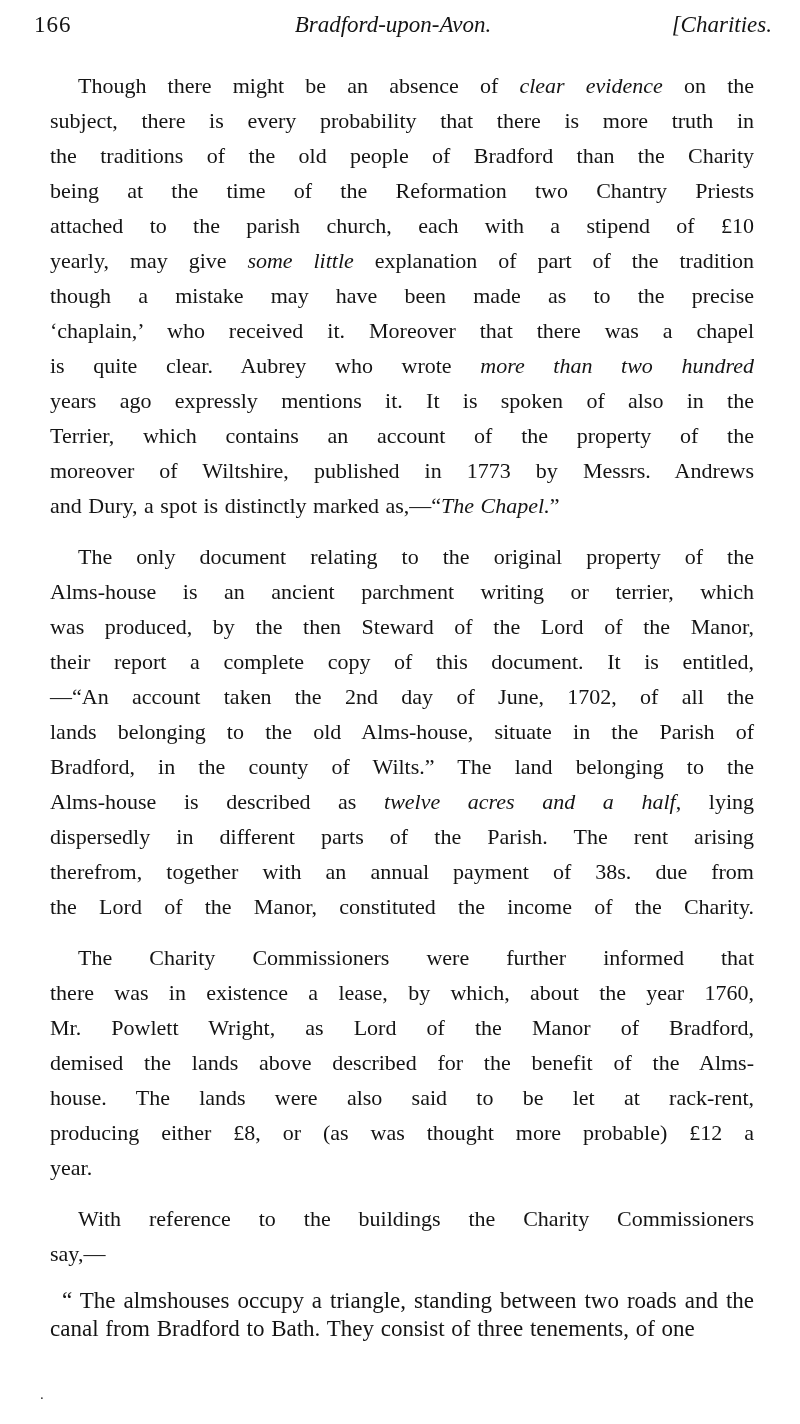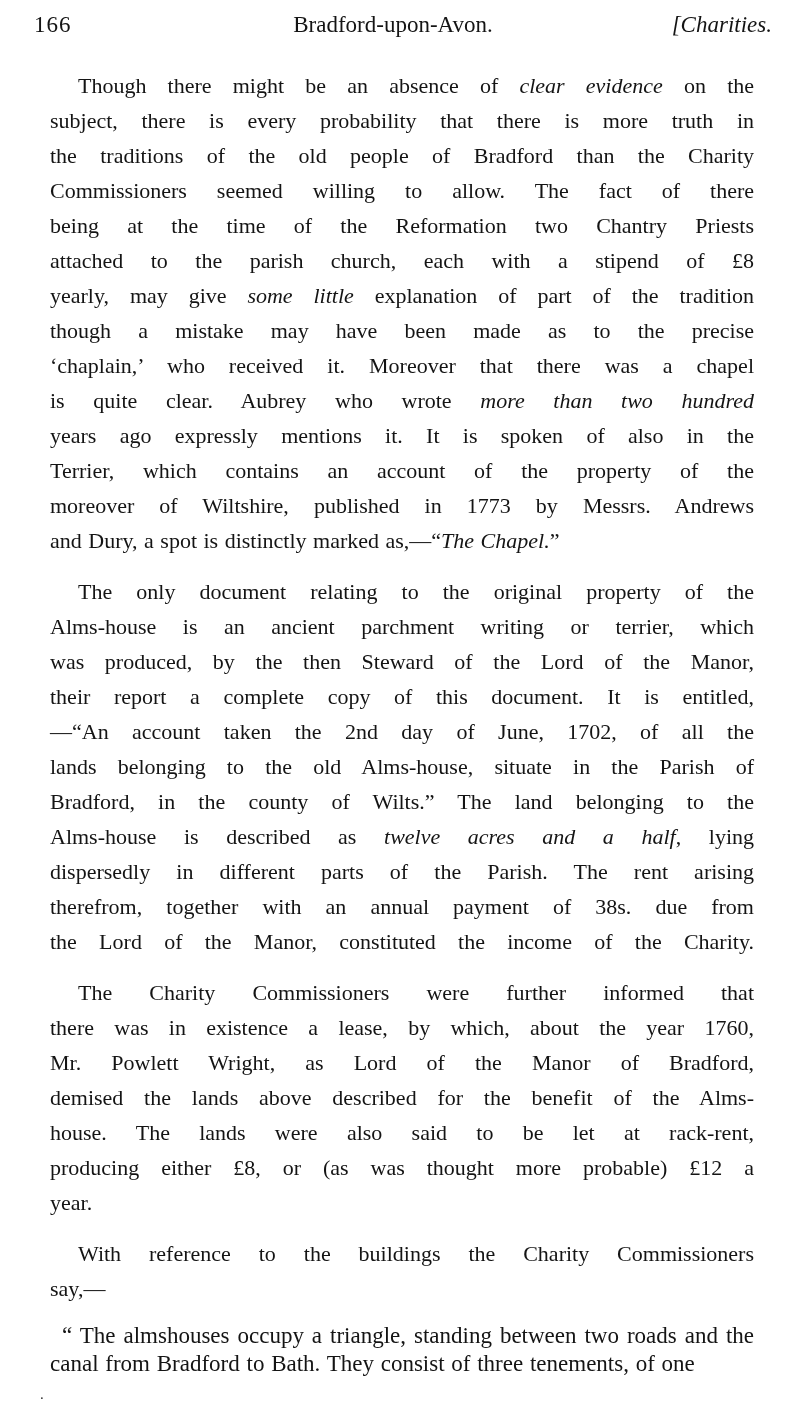--- a/index.html
+++ b/index.html
@@ -15,21 +15,21 @@
     width: 800px; height: 1424px;
     background: #ffffff;
   }
   .running-header {
     display: flex;
     align-items: baseline;
     padding: 12px 28px 0 34px;
     font-size: 23px;
   }
   .running-header .hd-left  { width: 140px; text-align: left; letter-spacing: 1px; }
-  .running-header .hd-center{ flex: 1; text-align: center; }
+  .running-header .hd-center{ flex: 1; text-align: center; font-style: italic; }
   .running-header .hd-right { width: 160px; text-align: right; font-style: italic; }
 
   .text-block {
     margin: 30px 30px 0 34px;
     font-size: 22px;
   }
   .para { margin: 16px; }
   .tline {
     line-height: 35px;
     text-align: justify;
@@ -58,23 +58,22 @@
     <span class="hd-left">166</span>
     <span class="hd-center">Bradford-upon-Avon.</span>
     <span class="hd-right">[Charities.</span>
   </div>
 
   <div class="text-block">
       <div class="para">
         <div class="tline firstline">Though there might be an absence of <i>clear evidence</i> on the</div>
         <div class="tline">subject, there is every probability that there is more truth in</div>
         <div class="tline">the traditions of the old people of Bradford than the Charity</div>
-        <div class="tline">Commissioners seemed willing to allow.  The fact of there</div>
         <div class="tline">being at the time of the Reformation two Chantry Priests</div>
-        <div class="tline">attached to the parish church, each with a stipend of £8</div>
+        <div class="tline">attached to the parish church, each with a stipend of £10</div>
         <div class="tline">yearly, may give <i>some little</i> explanation of part of the tradition</div>
         <div class="tline">though a mistake may have been made as to the precise</div>
         <div class="tline">‘chaplain,’ who received it.  Moreover that there was a chapel</div>
         <div class="tline">is quite clear.  Aubrey who wrote <i>more than two hundred</i></div>
         <div class="tline">years ago expressly mentions it.  It is spoken of also in the</div>
         <div class="tline">Terrier, which contains an account of the property of the</div>
         <div class="tline">moreover of Wiltshire, published in 1773 by Messrs. Andrews</div>
         <div class="tline lastline">and Dury, a spot is distinctly marked as,—“<i>The Chapel.</i>”</div>
       </div>
       <div class="para">

